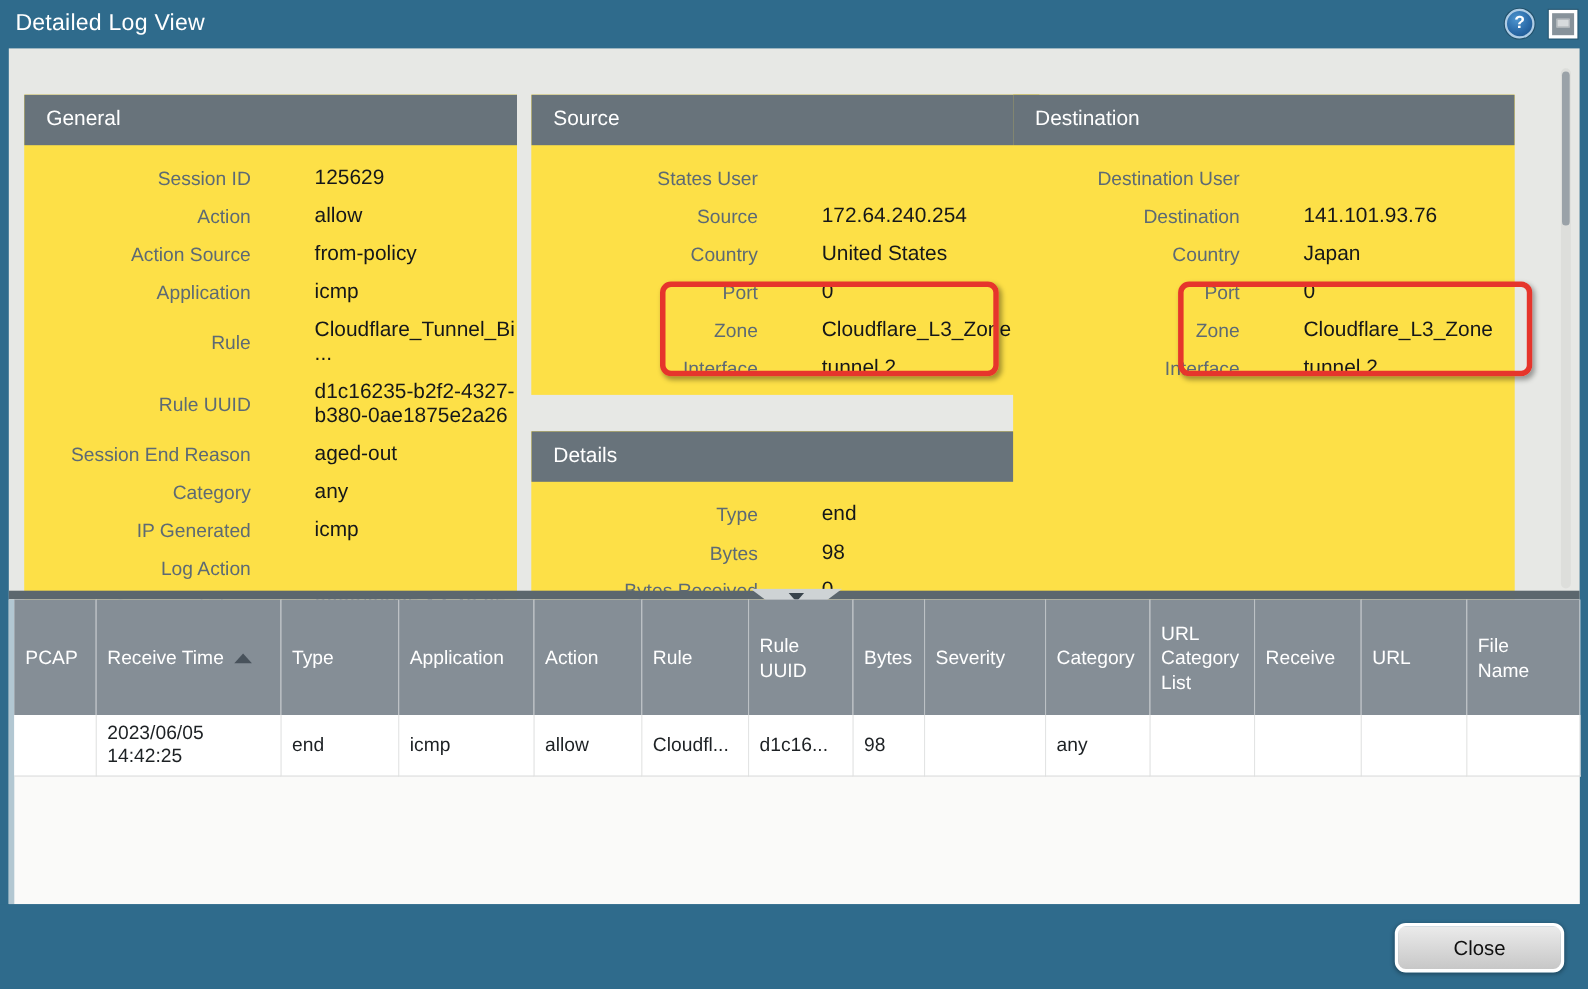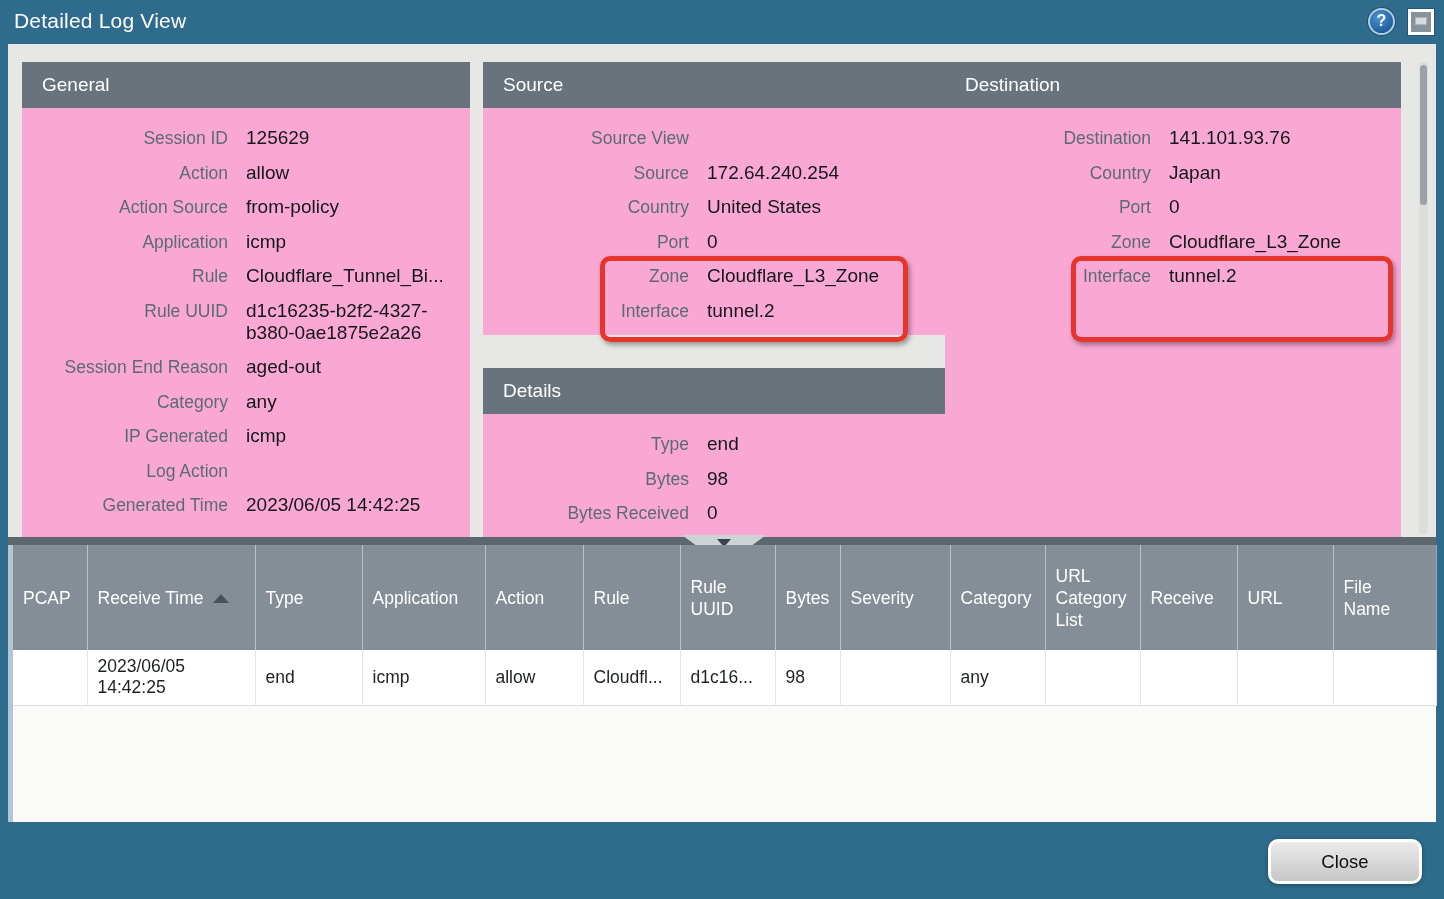--- a/index.html
+++ b/index.html
@@ -17,30 +17,30 @@
     background:radial-gradient(circle at 38% 32%, #4e95cf 0%, #2a6aa8 55%, #174e85 100%);
     border:2px solid #aecce5; box-sizing:border-box;
     color:#fff;font-size:16px;font-weight:bold;text-align:center;line-height:22px;
     box-shadow:0 0 0 1px rgba(0,0,0,.25); cursor:pointer;
   }
   .window-icon{width:26px;height:26px;background:#ffffff;position:relative;cursor:pointer;box-shadow:0 0 0 1px rgba(0,0,0,.2);}
   .window-icon .mid{position:absolute;inset:3px;background:#87929a;}
   .window-icon .inner{position:absolute;left:7px;right:7px;top:8px;bottom:10px;background:#d6dadc;border:1px solid #aeb4b8;}
   
   .content{position:absolute;left:8px;top:44px;width:1428px;height:778px;background:#e7e8e5;}
-  .panel{position:absolute;background:#f9a8d4;overflow:hidden;}
+  .panel{position:absolute;background:#fde047;overflow:hidden;margin-top:24px;}
   .panel-header{height:46px;background:#68737b;color:#fff;font-size:19px;line-height:46px;padding-left:20px;font-weight:400;}
   .panel-body{padding-top:13px;}
-  .kv-row{display:flex;align-items:flex-start;padding:6px 0 6.5px;line-height:22px;}
+  .kv-row{display:flex;align-items:center;padding:6px 0 6.5px;line-height:22px;gap:40px;}
   .kv-label{width:206px;text-align:right;color:#5d6a74;font-size:17.5px;flex-shrink:0;}
   .kv-value{margin-left:18px;color:#15171a;font-size:19px;max-width:215px;overflow-wrap:anywhere;}
   .panel-general{left:14px;top:18px;width:448px;height:475px;}
   .panel-source{left:475px;top:18px;width:462px;height:273px;}
   .panel-details{left:475px;top:324px;width:462px;height:169px;}
-  .panel-destination{left:937px;top:18px;width:456px;height:475px;}
+  .panel-destination{left:913px;top:18px;width:456px;height:475px;}
   
   .v-scrollbar{position:absolute;left:1411px;top:18px;width:9px;height:473px;background:#dddedb;border-radius:5px;cursor:pointer;}
   .v-thumb{position:absolute;left:1px;top:3px;width:7px;height:140px;background:#9aa2a8;border-radius:4px;cursor:pointer;}
   
   .hl-box{position:absolute;border:5px solid #e6352c;border-radius:10px;
     box-shadow:2px 3px 5px rgba(0,0,0,.35);pointer-events:none;}
   .hl-source{left:592px;top:212px;width:298px;height:76px;}
   .hl-destination{left:1063px;top:212px;width:312px;height:76px;}
   
   .splitter{position:absolute;left:0;top:493px;width:1428px;height:8px;background:#5c676e;}
@@ -153,21 +153,21 @@
             <span class="kv-label">Generated Time</span>
             <span class="kv-value">2023/06/05 14:42:25</span>
           </div>
       </div>
     </div>
 
     <div class="panel panel-source">
       <div class="panel-header">Source</div>
       <div class="panel-body">
         <div class="kv-row">
-            <span class="kv-label">Source View</span>
+            <span class="kv-label">States User</span>
             <span class="kv-value"></span>
           </div>
         <div class="kv-row">
             <span class="kv-label">Source</span>
             <span class="kv-value">172.64.240.254</span>
           </div>
         <div class="kv-row">
             <span class="kv-label">Country</span>
             <span class="kv-value">United States</span>
           </div>
@@ -200,20 +200,24 @@
         <div class="kv-row">
             <span class="kv-label">Bytes Received</span>
             <span class="kv-value">0</span>
           </div>
       </div>
     </div>
 
     <div class="panel panel-destination">
       <div class="panel-header">Destination</div>
       <div class="panel-body">
+        <div class="kv-row">
+            <span class="kv-label">Destination User</span>
+            <span class="kv-value"></span>
+          </div>
         <div class="kv-row">
             <span class="kv-label">Destination</span>
             <span class="kv-value">141.101.93.76</span>
           </div>
         <div class="kv-row">
             <span class="kv-label">Country</span>
             <span class="kv-value">Japan</span>
           </div>
         <div class="kv-row">
             <span class="kv-label">Port</span>

